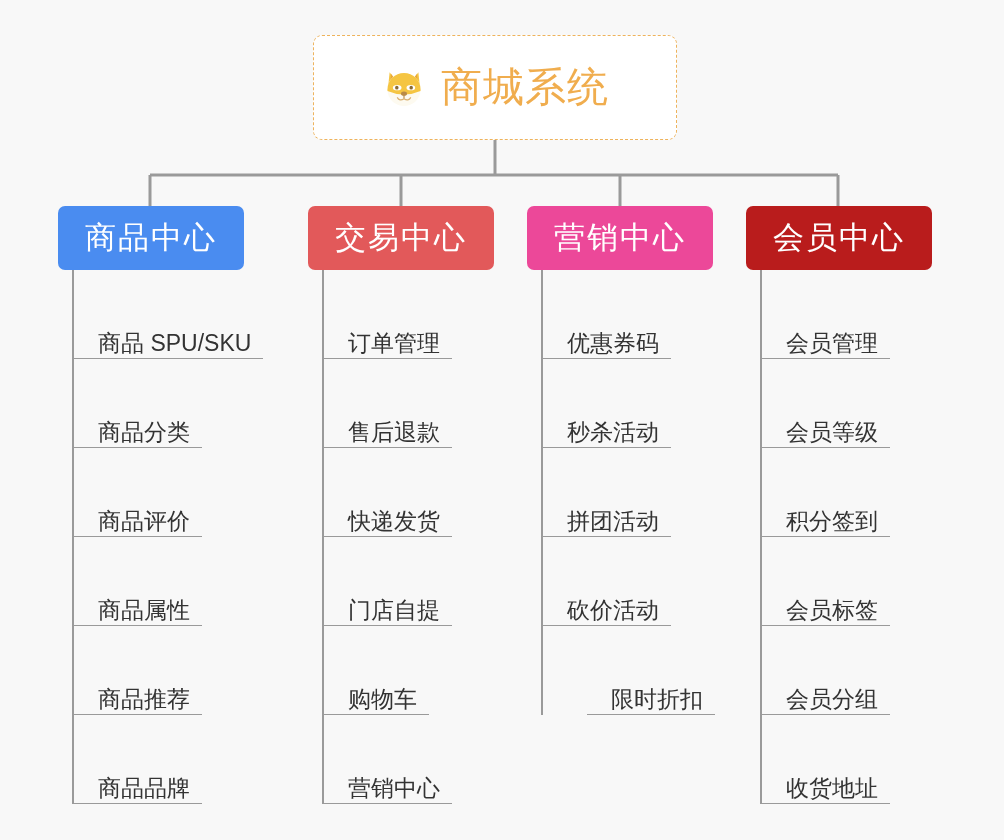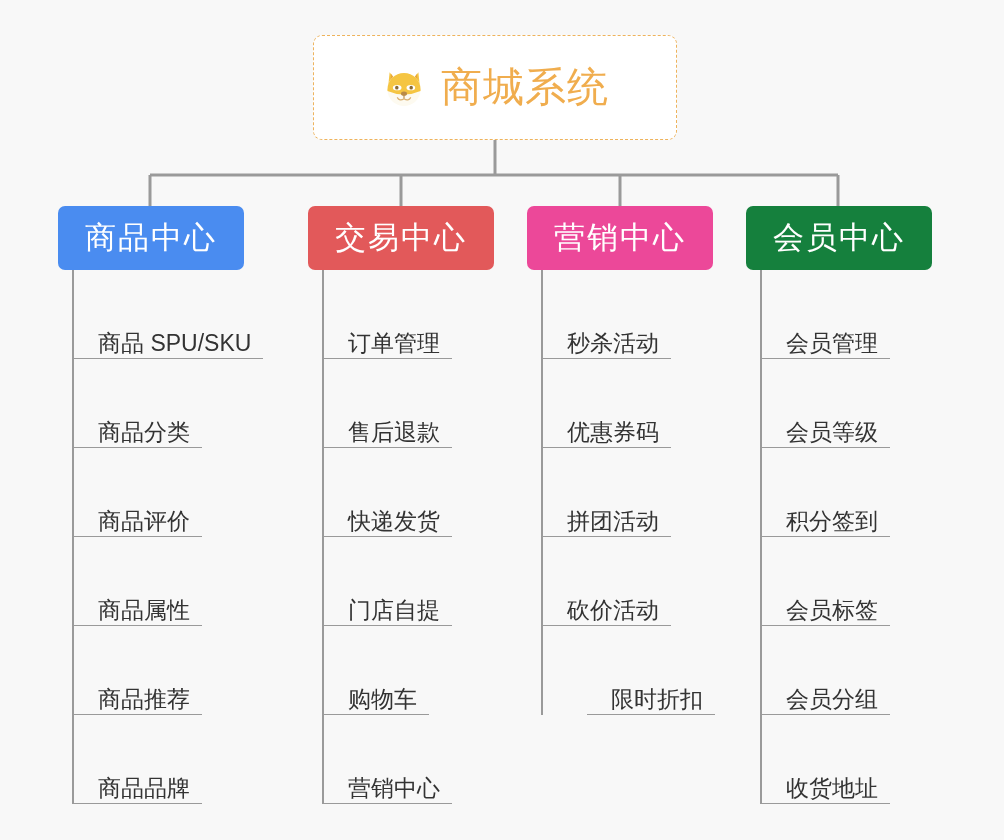--- a/index.html
+++ b/index.html
@@ -107,21 +107,21 @@
 
   
   .branch-0 { left: 58px; }
   .branch-1 { left: 308px; }
   .branch-2 { left: 527px; }
   .branch-3 { left: 746px; }
 
   .branch-0 .branch-header { width: 186px; background: #4a8cf0; }
   .branch-1 .branch-header { width: 186px; background: #e2595a; justify-content: center; }
   .branch-2 .branch-header { width: 186px; background: #ec4899; }
-  .branch-3 .branch-header { width: 186px; background: #15803d; }
+  .branch-3 .branch-header { width: 186px; background: #b91c1c; }
 </style>
 </head>
 <body>
 
 <div id="chart">
 
   <svg id="links" viewBox="0 0 1004 840" width="1004" height="840" aria-hidden="true">
     <g stroke="#9a9a9a" stroke-width="3" fill="none" stroke-linecap="butt">
       <path d="M495,140 L495,175"></path>
       <path d="M150,175 L838,175"></path>
@@ -205,24 +205,24 @@
         </li>
     </ul>
   </div>
 
   <div class="branch branch-2">
     <div class="branch-header">
       <span>营销中心</span>
     </div>
     <ul class="leaf-list" style="width: 128px;">
       <li class="leaf-item" style="width: 128px;">
+          <span class="leaf-label">优惠券码</span>
+        </li>
+      <li class="leaf-item" style="width: 128px;">
           <span class="leaf-label">秒杀活动</span>
-        </li>
-      <li class="leaf-item" style="width: 128px;">
-          <span class="leaf-label">优惠券码</span>
         </li>
       <li class="leaf-item" style="width: 128px;">
           <span class="leaf-label">拼团活动</span>
         </li>
       <li class="leaf-item" style="width: 128px;">
           <span class="leaf-label">砍价活动</span>
         </li>
       <li class="leaf-item" style="width: 128px; margin-left: 44px;">
           <span class="leaf-label">限时折扣</span>
         </li>

